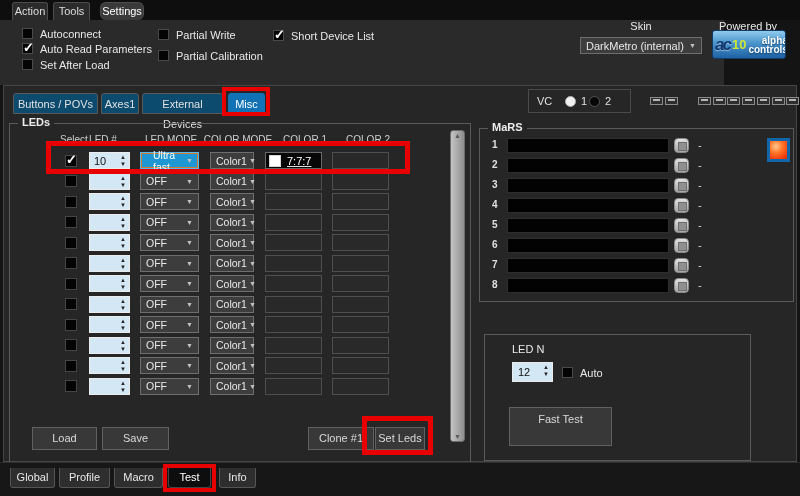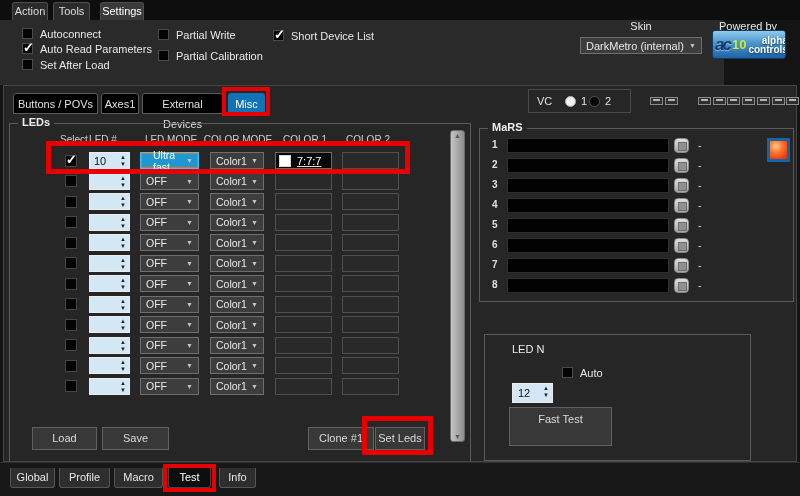--- a/index.html
+++ b/index.html
@@ -34,21 +34,21 @@
   .logo-ac{font-weight:bold;font-style:italic;font-size:17px;color:#123a70;margin-left:2px;
         letter-spacing:-2px;text-shadow:0 1px 1px rgba(255,255,255,.45);}
   .logo-10{color:#cbe73a;font-size:13px;font-weight:bold;margin-left:2px;}
   .logo-text{display:flex;flex-direction:column;align-items:flex-end;color:#fff;font-size:10px;
         font-weight:bold;line-height:9px;margin:0 2px 0 2px;text-shadow:0 1px 2px #0a3a66;}
 
   
   .main-panel{position:absolute;left:3px;top:85px;width:794px;height:377px;background:#262626;
         border:1px solid #454545;box-sizing:border-box;}
   .tab-dev{position:absolute;top:7px;height:21px;line-height:20px;text-align:center;
-        background:#000000;border:1px solid #5a5a5a;border-radius:3px 3px 0 0;
+        background:#0c4a6e;border:1px solid #5a5a5a;border-radius:3px 3px 0 0;
         box-sizing:border-box;color:#e0e0e0;cursor:default;}
   .tab-dev.active{background:#1173b6;border-color:#1173b6;color:#fff;}
 
   .vc-box{position:absolute;left:524px;top:3px;width:103px;height:24px;
         border:1px solid #4a4a4a;box-sizing:border-box;}
   .vc-box span{position:absolute;}
   .radio{width:11px;height:11px;border-radius:50%;border:1px solid #888;box-sizing:border-box;}
   .radio.sel{background:#f2f2f2;border-color:#b0b0b0;}
   .radio.unsel{background:#060606;border-color:#555;}
 
@@ -68,21 +68,21 @@
   .lr-chk{margin-left:55px;width:12px;height:12px;background:#040404;border:1px solid #454545;
         box-sizing:border-box;position:relative;flex:0 0 auto;}
   .lr-chk.checked::after{content:"✓";position:absolute;left:0;top:-4px;color:#fff;
         font-size:13px;font-weight:bold;}
   .lr-spin{margin-left:12px;width:41px;height:17px;background:#d4e7f5;border:1px solid #ececec;
         box-sizing:border-box;color:#111;position:relative;display:flex;align-items:center;
         padding-left:4px;flex:0 0 auto;}
   .spin-arrows{position:absolute;right:3px;top:1px;display:flex;flex-direction:column;
         line-height:7px;font-size:6px;color:#222;}
   .lr-sel{margin-left:10px;width:59px;height:17px;font-size:10.5px;flex:0 0 auto;}
-  .lr-sel2{margin-left:11px;width:54px;height:17px;font-size:10.5px;flex:0 0 auto;}
+  .lr-sel2{margin-left:11px;width:44px;height:17px;font-size:10.5px;flex:0 0 auto;}
   .sel-active{background:#1f97d3;border-color:#55b8e8;color:#fff;
         box-shadow:inset 0 0 0 1px #cf7a33;padding-left:12px;}
   .lr-c1,.lr-c2{width:57px;height:17px;background:#292929;border:1px solid #4f4f4f;
         box-sizing:border-box;display:flex;align-items:center;flex:0 0 auto;}
   .lr-c1{margin-left:11px;}
   .lr-c2{margin-left:10px;}
   .lr-c1.filled{background:#070707;border-color:#6a6a6a;text-decoration:underline;}
   .swatch{width:12px;height:12px;margin-left:3px;border:1px solid #d8d8d8;box-sizing:border-box;}
   .c1-text{color:#fff;margin-left:6px;}
 
@@ -114,21 +114,21 @@
   #mars-orange{position:absolute;left:287px;top:9px;width:23px;height:24px;border:3px solid #1066a8;
         box-sizing:border-box;
         background:radial-gradient(circle at 35% 30%,#ffc890 0%,#ff7428 40%,#ee3c0e 80%,#d83008 100%);}
 
   
   #ledn-box{position:absolute;left:480px;top:248px;width:267px;height:127px;
         border:1px solid #5a5a5a;box-sizing:border-box;}
   #ledn-label{position:absolute;left:27px;top:8px;color:#ececec;}
   #ledn-spin{position:absolute;left:27px;top:27px;width:41px;height:20px;background:#d4e7f5;
         border:1px solid #ececec;box-sizing:border-box;color:#111;display:flex;align-items:center;
-        padding-left:5px;margin-top:21px;}
+        padding-left:5px;}
   #ledn-auto{position:absolute;left:77px;top:31px;}
   #btn-fasttest{left:24px;top:72px;width:103px;height:39px;line-height:23px;}
 
   
   .bottom-bar{position:absolute;left:0;top:462px;width:800px;height:34px;background:#171717;
         border-top:1px solid #303030;box-sizing:border-box;}
   .tab-bot{position:absolute;top:5px;height:20px;line-height:19px;text-align:center;
         background:#2e2e2e;border:1px solid #555;border-top:none;border-radius:0 0 3px 3px;
         box-sizing:border-box;color:#e8e8e8;cursor:default;}
   .tab-bot.active{background:#0e0e0e;border-color:#444;color:#fff;}
@@ -142,21 +142,21 @@
 </style>
 </head>
 <body>
 
 <div id="app">
 
   <div class="top-strip">
     <div id="top-tabs">
         <div class="tab-top" style="left: 12px; width: 36px;">Action</div>
         <div class="tab-top" style="left: 53px; width: 37px;">Tools</div>
-        <div class="tab-top active" style="left: 100px; width: 44px;">Settings</div>
+        <div class="tab-top active" style="left: 100px; width: 44px; border-radius: 6px;">Settings</div>
       </div>
   </div>
 
   <div class="settings-panel">
     <div class="chk" style="left:22px;top:7px">
       <span class="box"></span>
       <span class="lbl">Autoconnect</span>
     </div>
     <div class="chk" style="left:22px;top:22px">
       <span class="box checked"></span>

